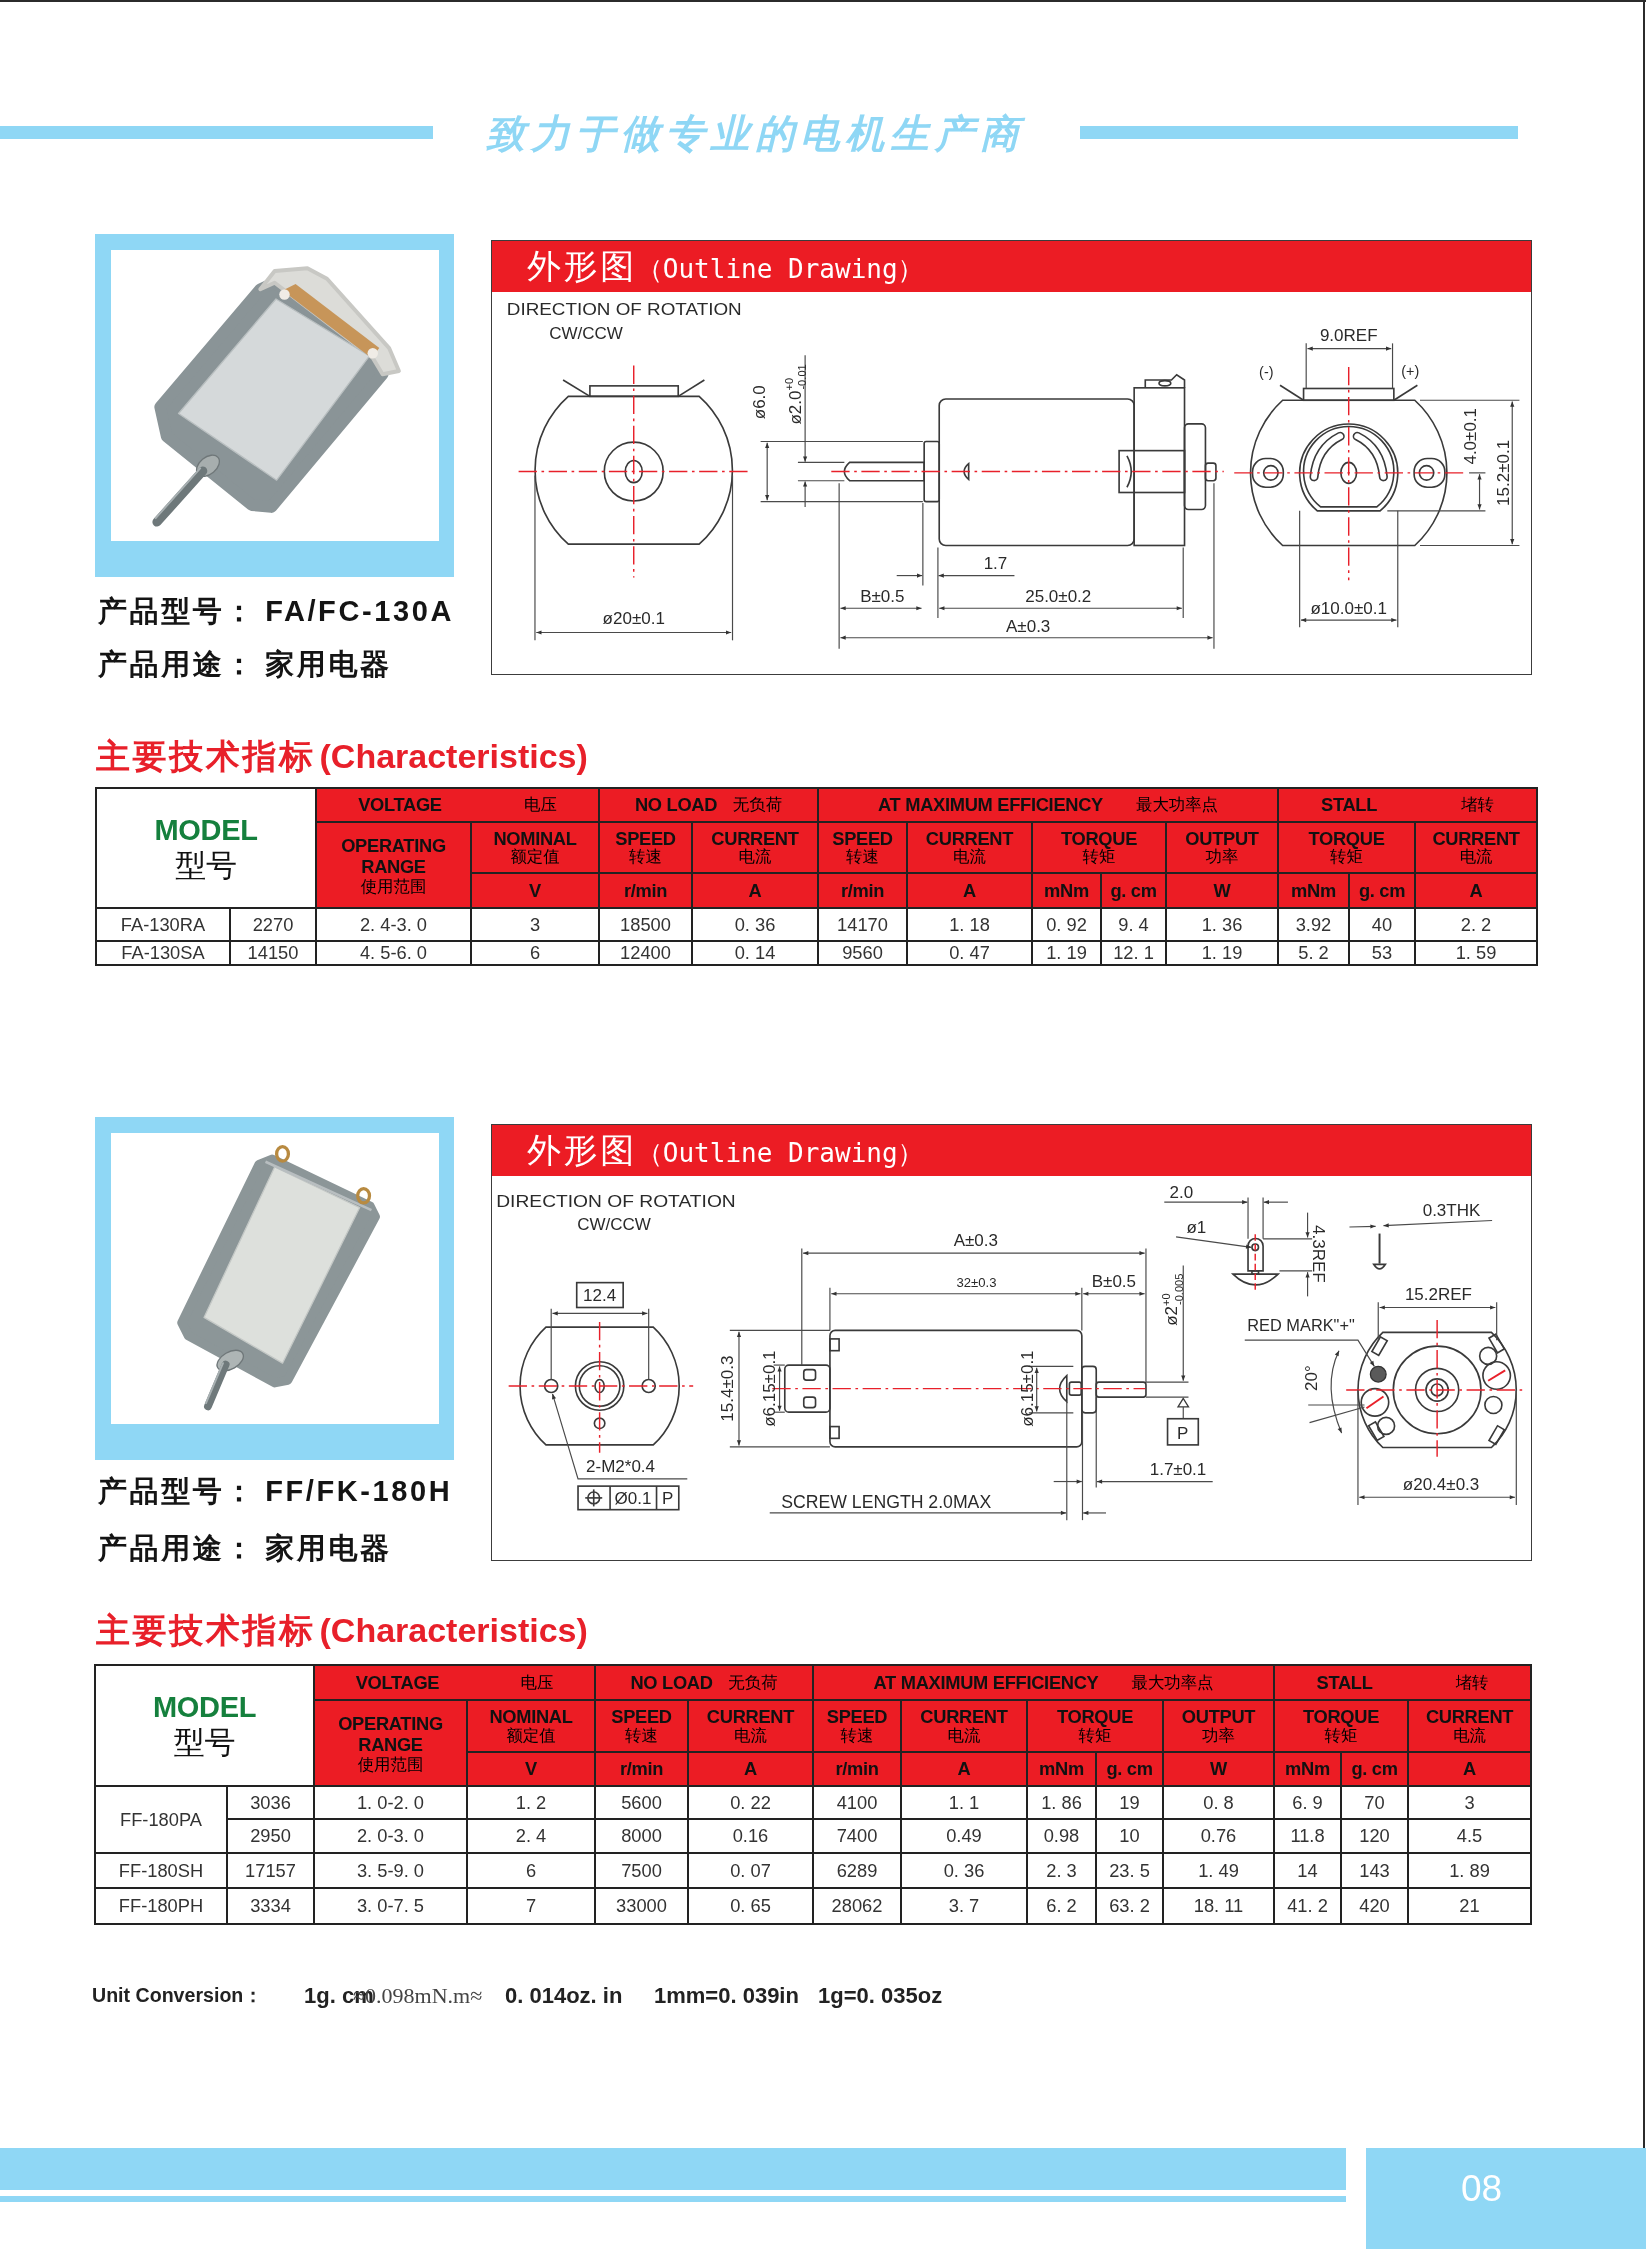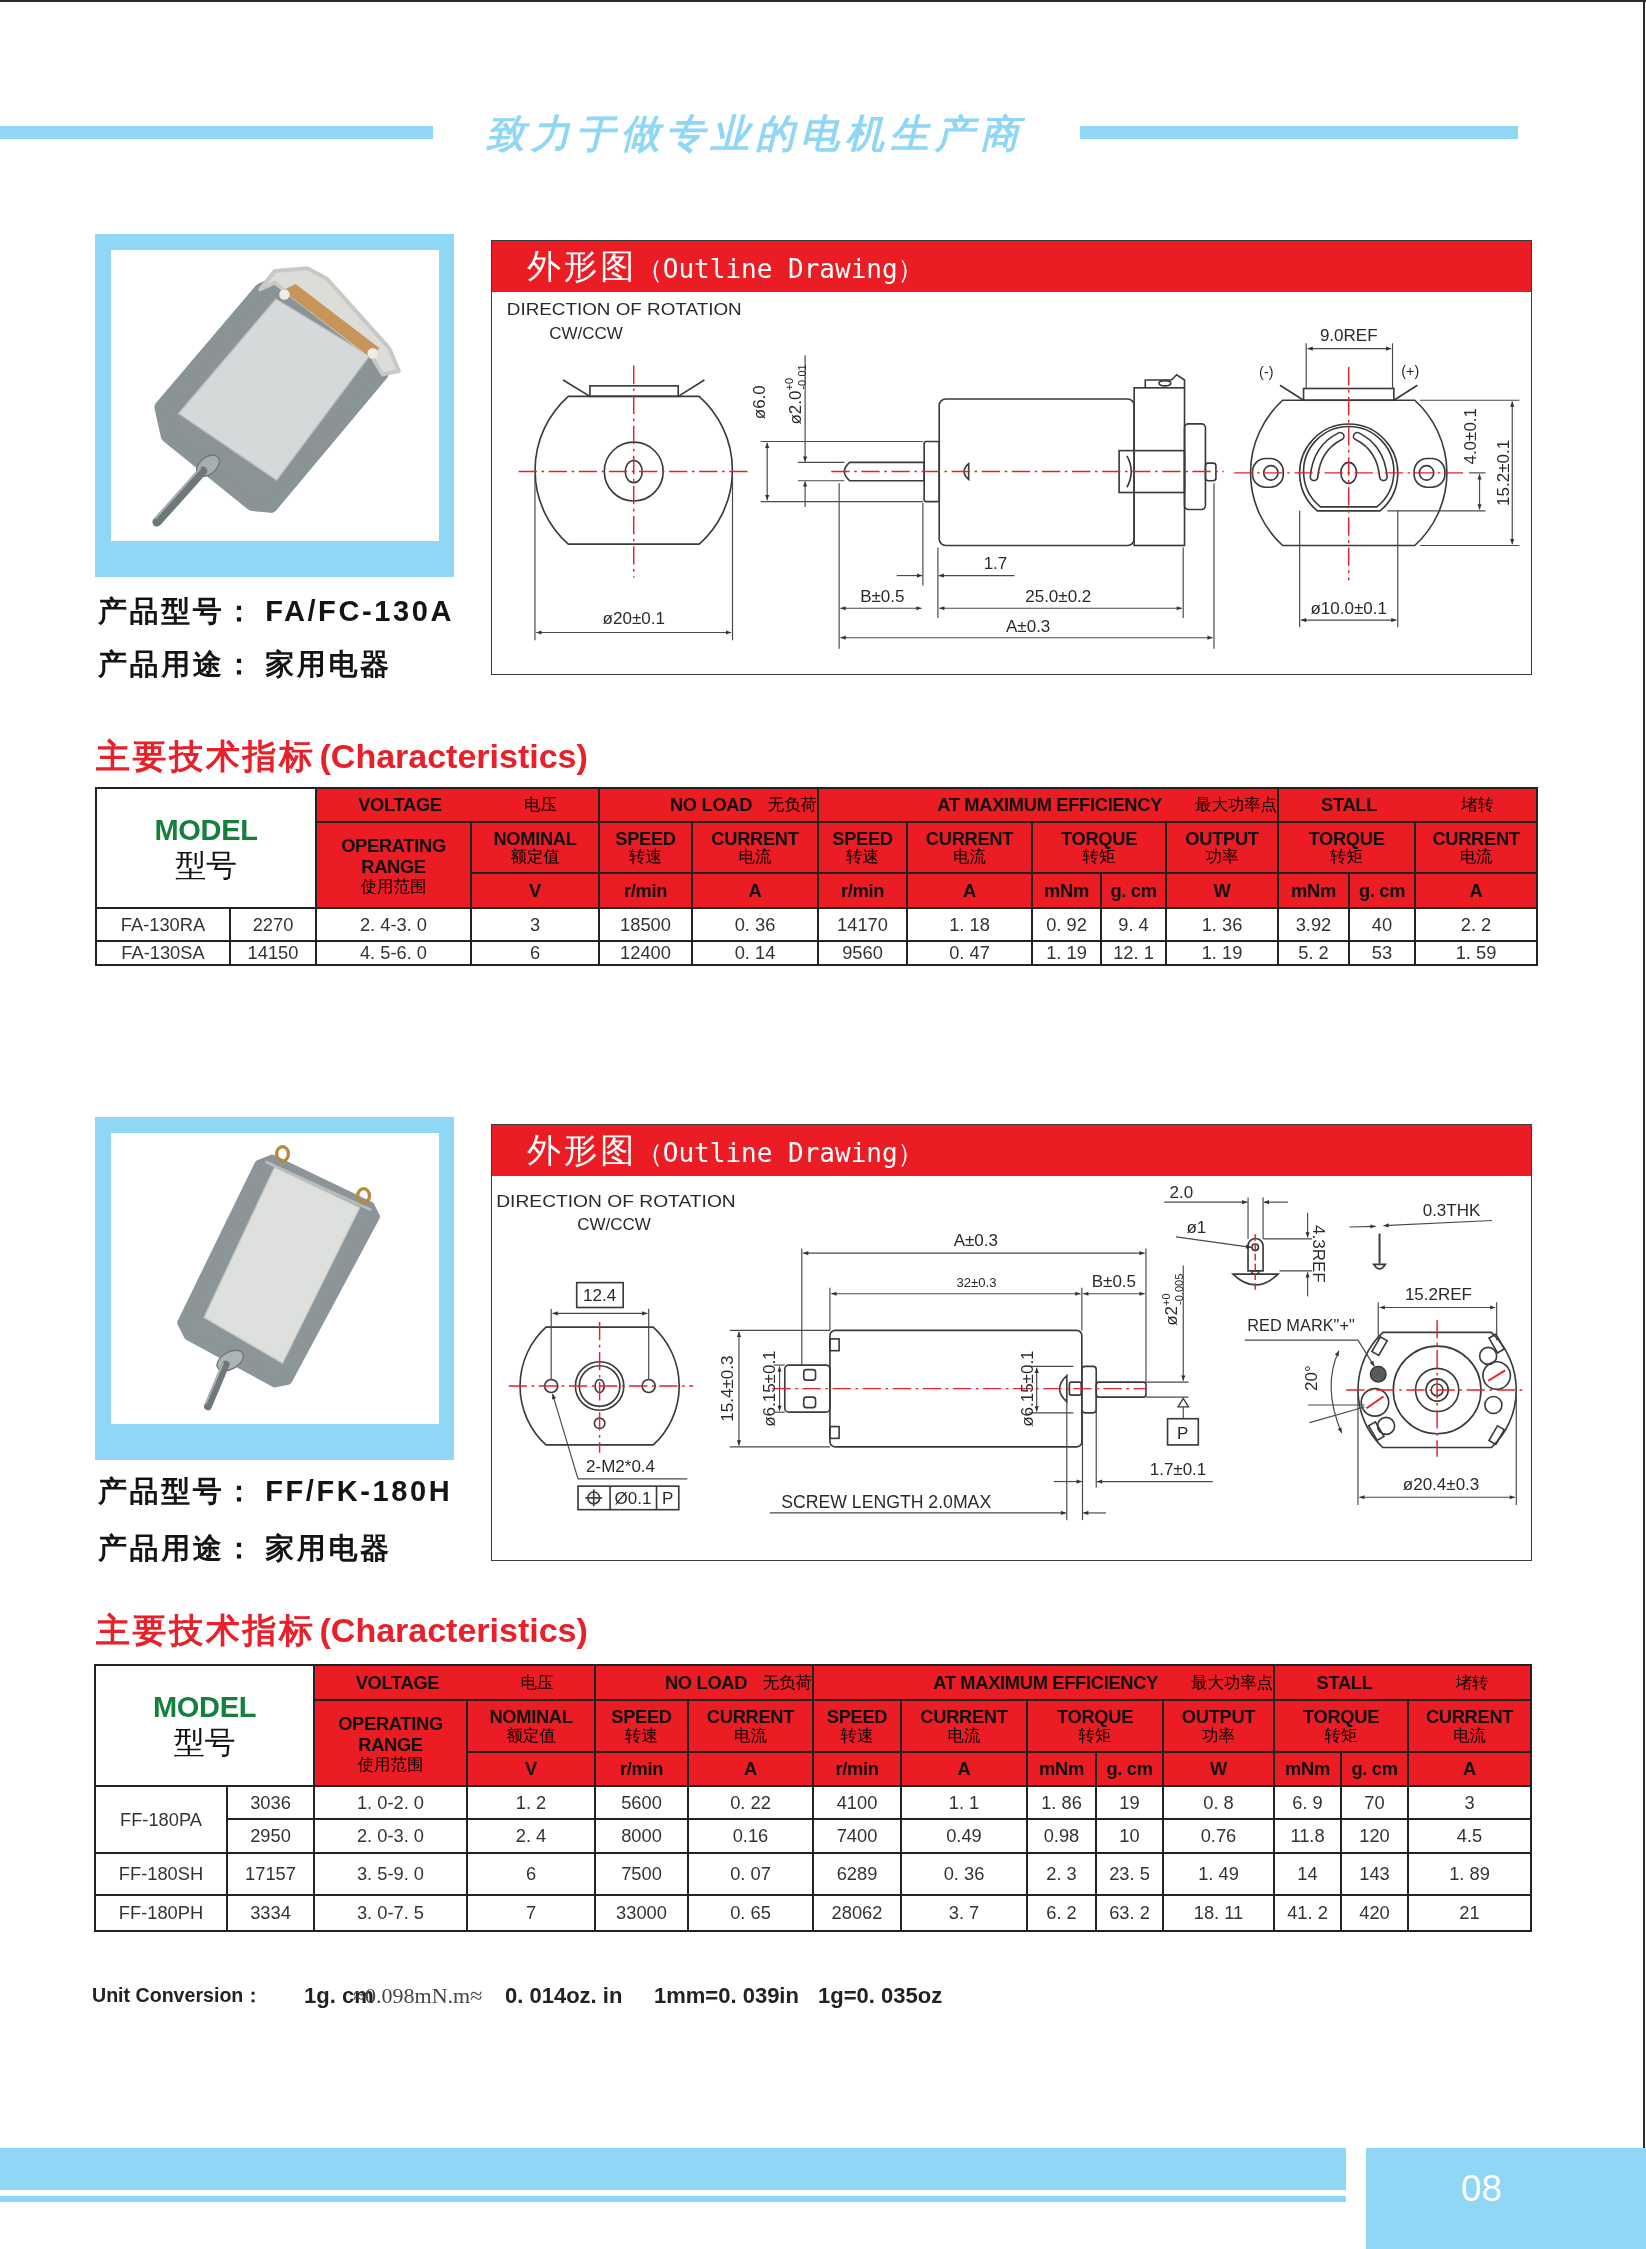--- a/index.html
+++ b/index.html
@@ -31,21 +31,21 @@
 .spec th{background:#ec1c24;color:#111;font-weight:bold;font-size:18.3px;line-height:19.6px;letter-spacing:-0.3px}
 .spec th .cn{display:block;font-weight:normal;font-size:16.4px;line-height:17.7px;color:#000000;letter-spacing:0}
 .spec th .en{display:block}
 .spec th.model{background:#fff}
 .spec th.model .m-en{display:block;font-size:29px;line-height:34px;color:#15803d}
 .spec th.model .m-cn{display:block;font-size:31px;line-height:37px;font-weight:normal;color:#111}
 .spec td{font-size:18.3px;color:#333;background:#fff}
 .hs{display:flex;align-items:center;width:100%}
 .hs .cn{display:inline;font-size:16.4px}
 .hs.around{justify-content:space-around}
-.hs.center{justify-content:flex-end}
+.hs.center{justify-content:center}
 .spec th.oprange .en{line-height:21.6px}
 .unit{top:1983px;font-size:22px;font-weight:bold;color:#222;line-height:25px;white-space:nowrap}
 .unit.serif{font-family:"Liberation Serif",serif;font-weight:normal;color:#444}
 .pageno{left:1449px;top:2168px;width:65px;text-align:center;font-size:37px;color:#fff;line-height:42px}
 </style>
 </head>
 <body>
 
 <div class="abs border-top"></div>
 <div class="abs border-right"></div>
@@ -640,21 +640,21 @@
     <td>0.16</td>
     <td>7400</td>
     <td>0.49</td>
     <td>0.98</td>
     <td>10</td>
     <td>0.76</td>
     <td>11.8</td>
     <td>120</td>
     <td>4.5</td>
   </tr>
-  <tr style="height:42px">
+  <tr style="height:35px">
     <td>FF-180SH</td>
     <td>17157</td>
     <td>3. 5-9. 0</td>
     <td>6</td>
     <td>7500</td>
     <td>0. 07</td>
     <td>6289</td>
     <td>0. 36</td>
     <td>2. 3</td>
     <td>23. 5</td>

